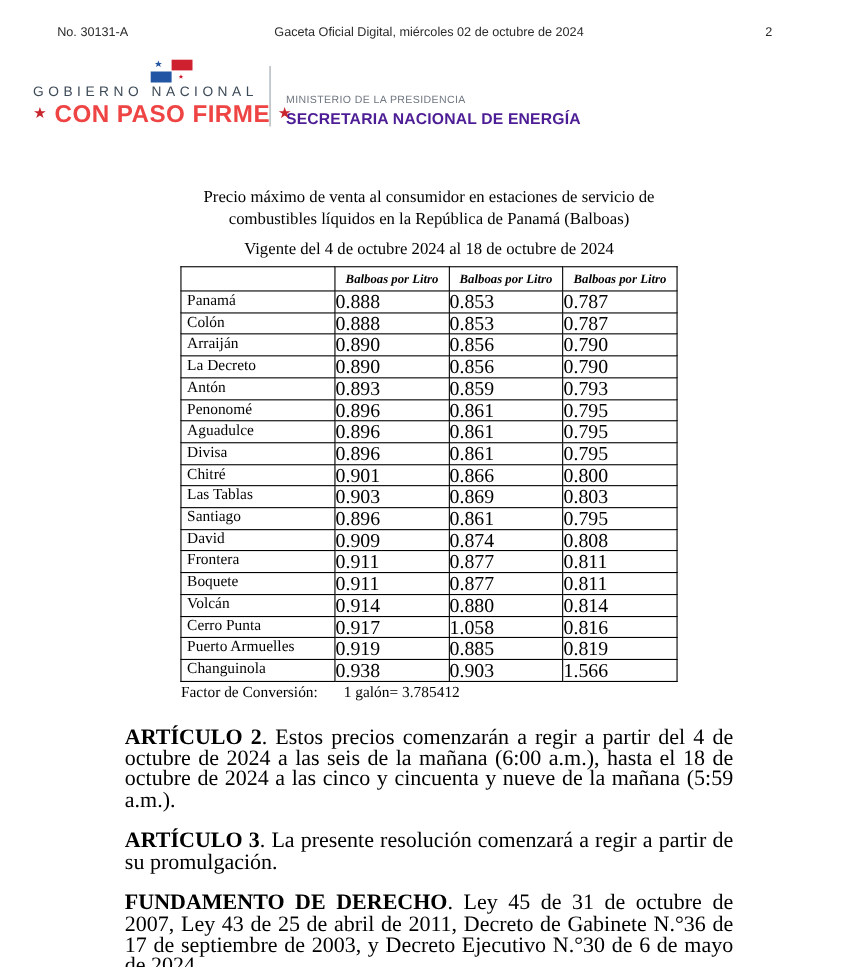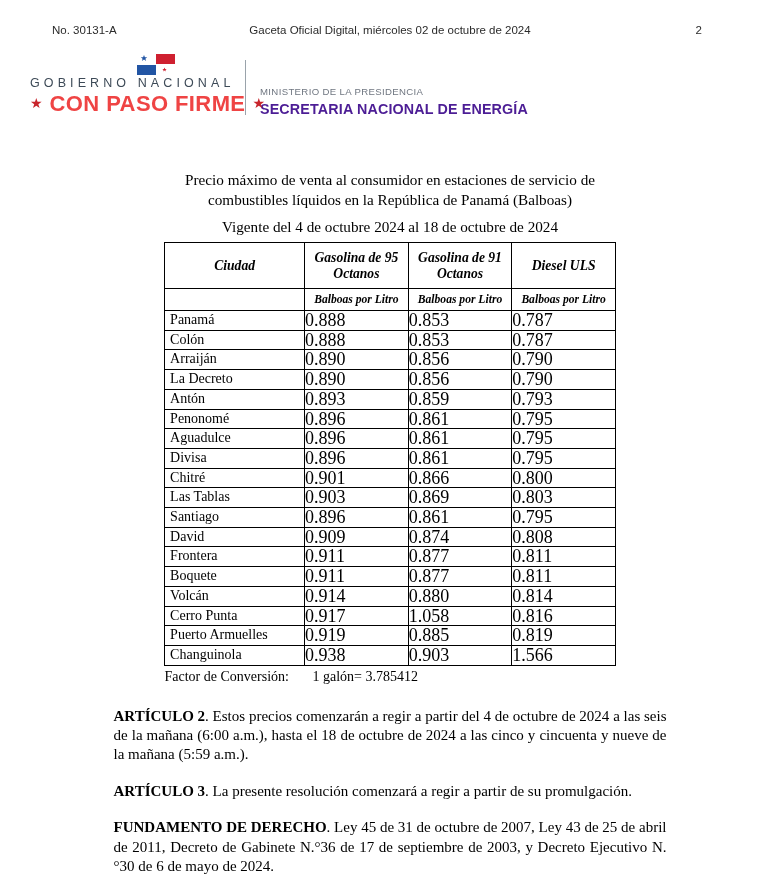--- a/index.html
+++ b/index.html
@@ -166,21 +166,21 @@
   .conv-label { width: 148px; }
   .conv-value { }
 
   
   .articles {
     width: 553px;
     margin: 0 auto;
     padding-top: 22px;
   }
   .para {
-    font-size: 15px;
+    font-size: 20px;
     line-height: 19.4px;
     text-align: justify;
     margin-bottom: 17px;
   }
   .para:last-child { margin-bottom: 4px; }
   .para b { font-weight: bold; }
 </style>
 </head>
 <body>
 
@@ -224,26 +224,20 @@
 
   <table class="price-table">
     <colgroup>
       <col class="col-city">
         <col class="col-num">
         <col class="col-num">
         <col class="col-num">
     </colgroup>
     <thead>
       <tr>
-        <th class="hgroup">Ciudad</th>
-        <th class="hgroup">Gasolina de 95 Octanos</th>
-        <th class="hgroup">Gasolina de 91 Octanos</th>
-        <th class="hgroup">Diesel ULS</th>
-      </tr>
-      <tr>
         <th class="hblank"></th>
         <th class="hunit">Balboas por Litro</th>
         <th class="hunit">Balboas por Litro</th>
         <th class="hunit">Balboas por Litro</th>
       </tr>
     </thead>
     <tbody id="price-body">
         <tr>
           <td class="city">Panamá</td>
           <td class="num">0.888</td>

